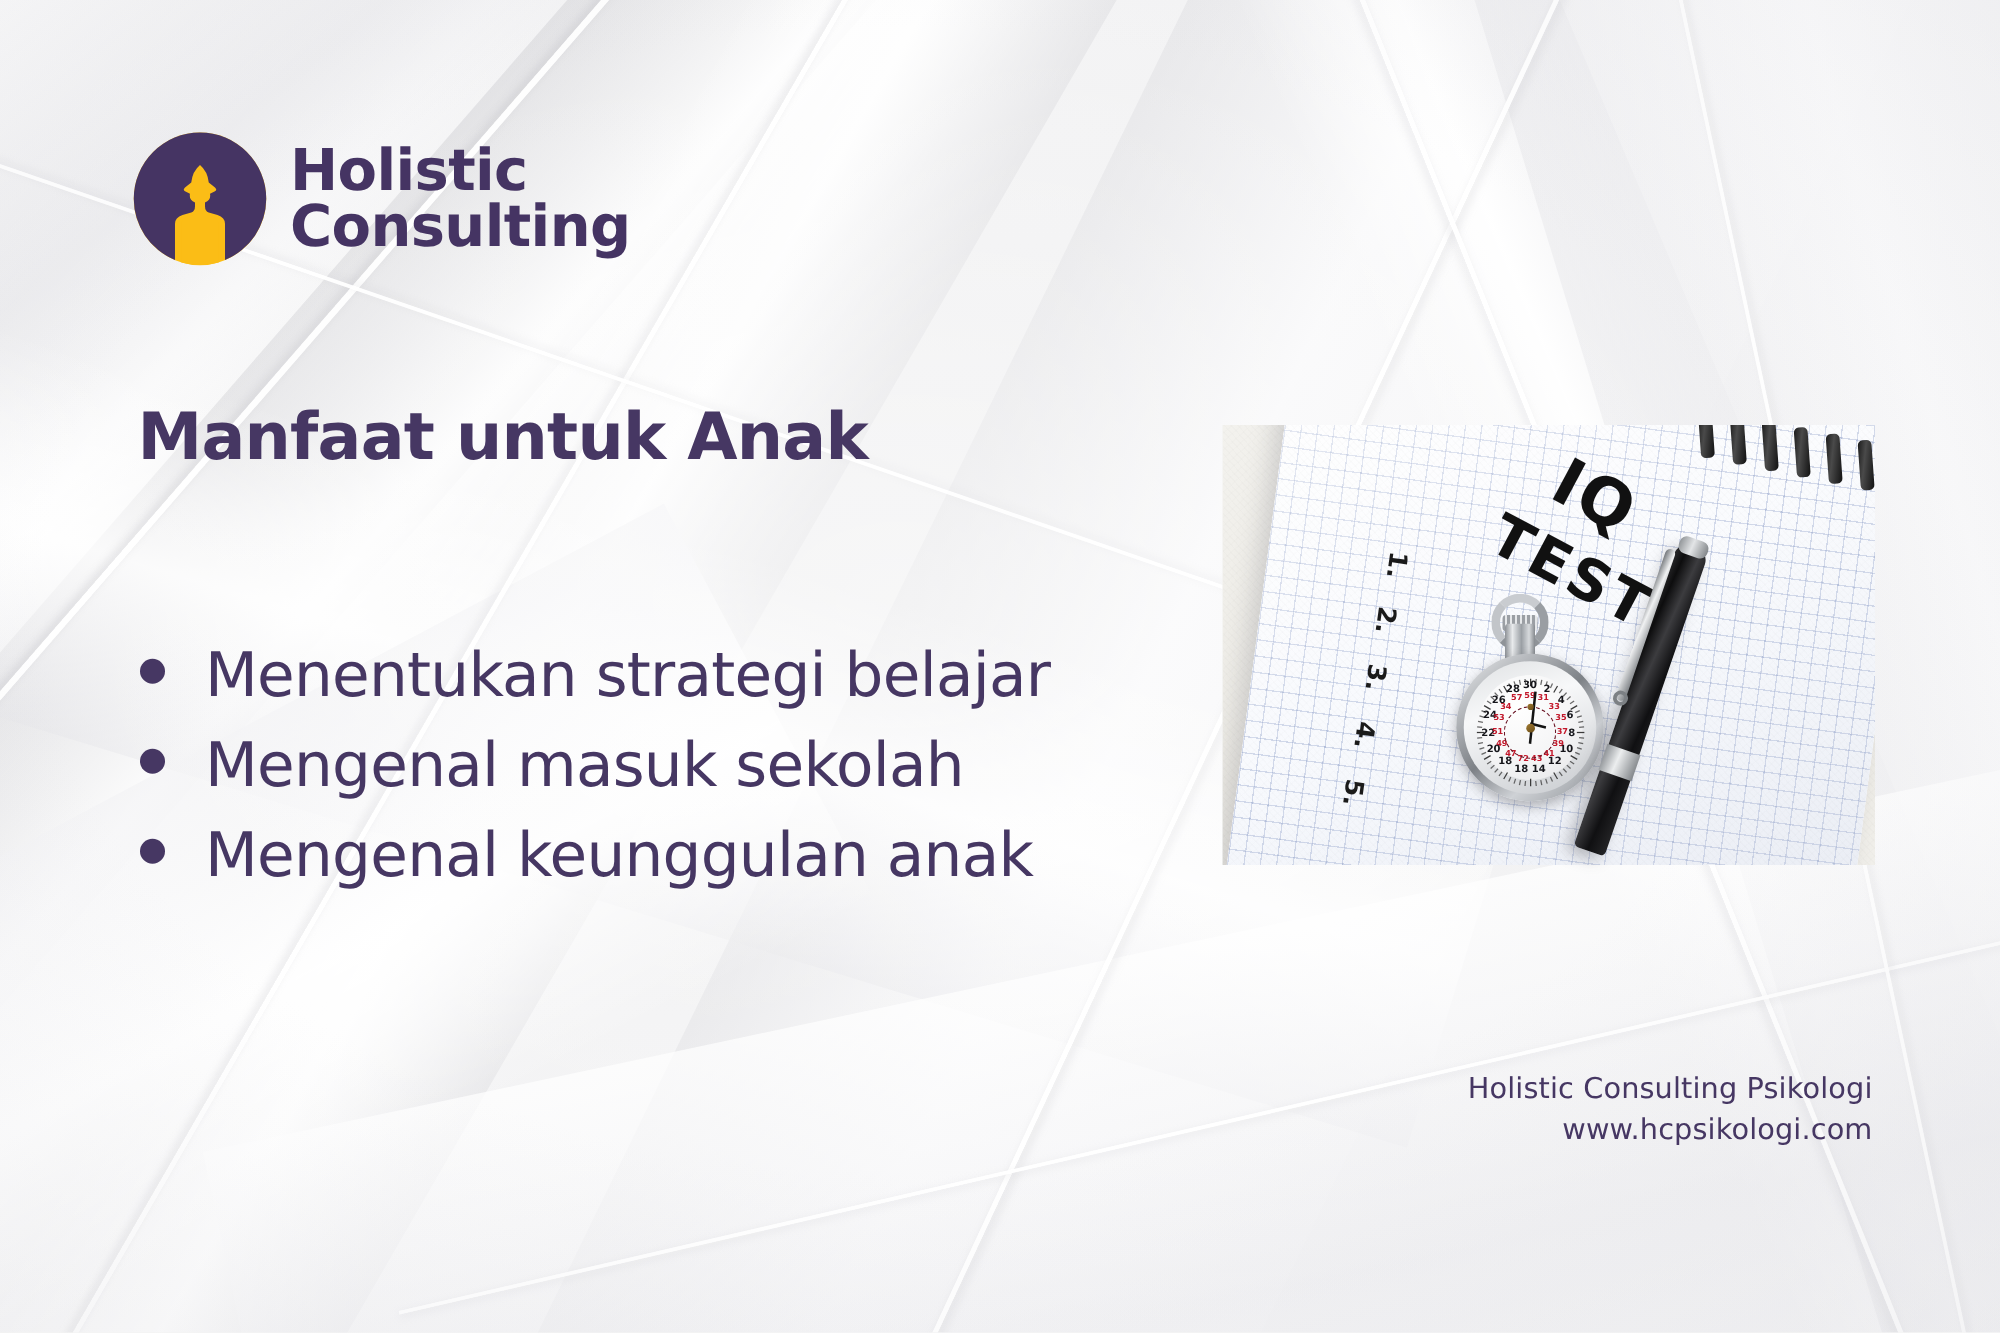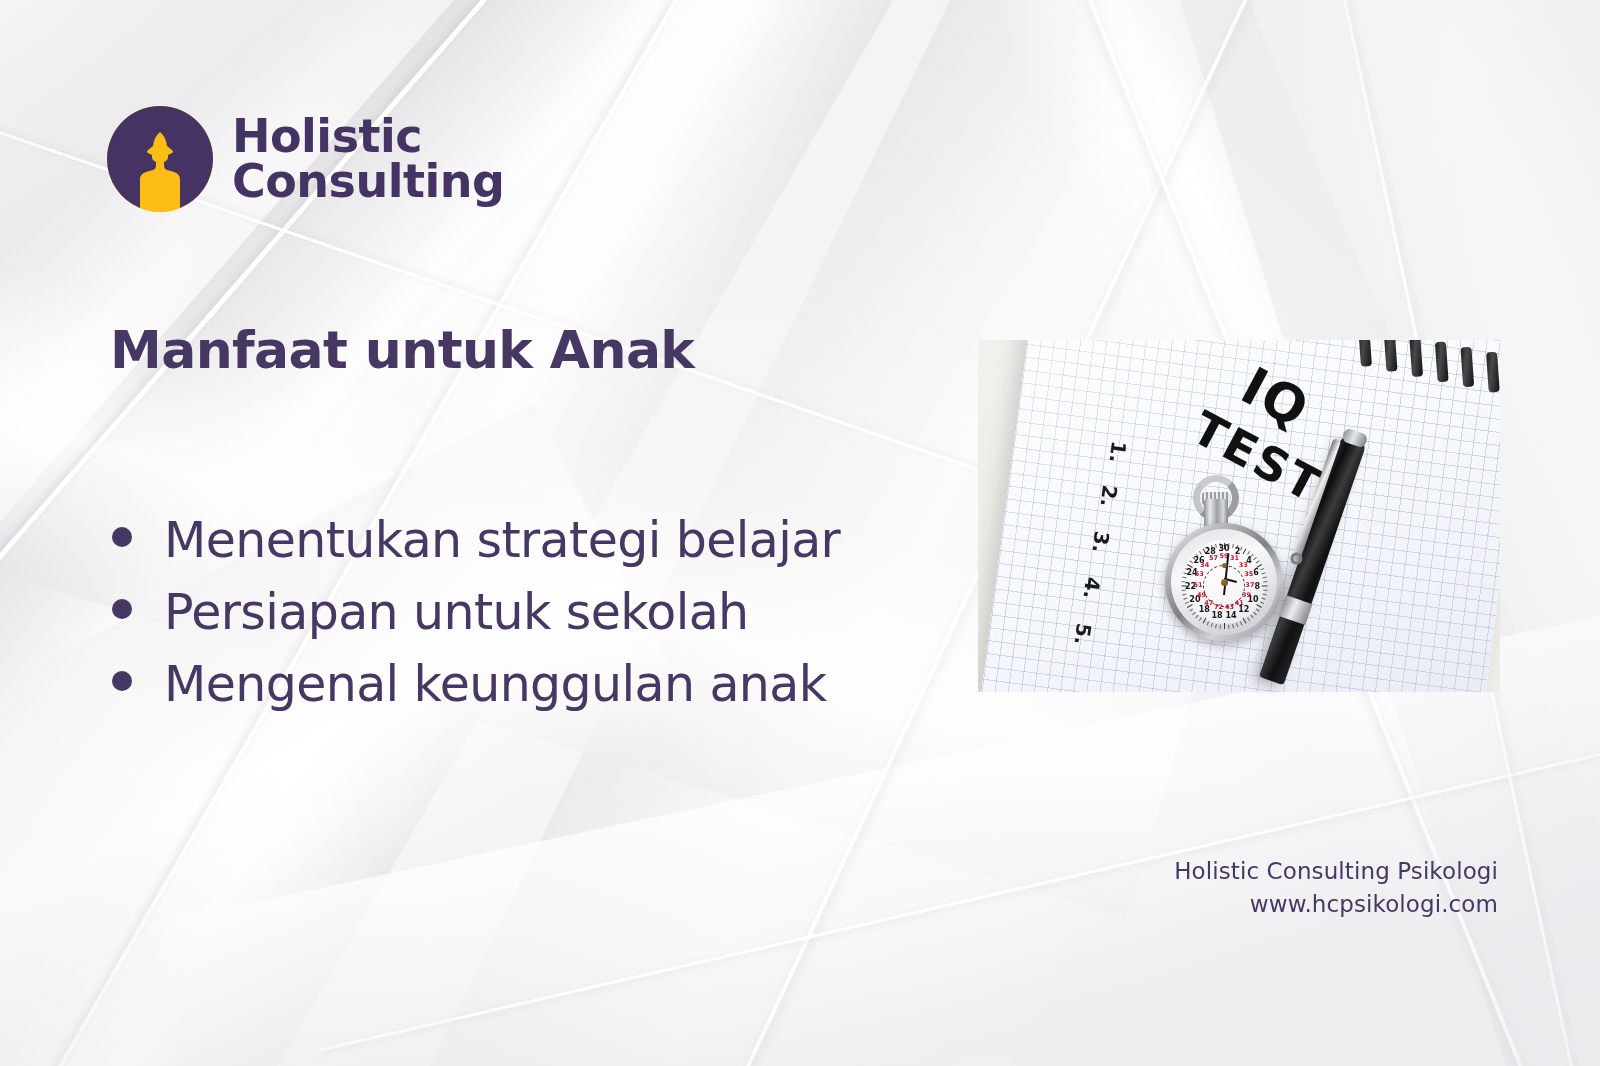--- a/index.html
+++ b/index.html
@@ -260,21 +260,21 @@
 
   <h1 id="headline">Manfaat untuk Anak</h1>
 
   <ul id="bullets" style="list-style:none;">
     <li class="bullet-row">
       <span class="bullet-dot"></span>
       <span class="bullet-text">Menentukan strategi belajar</span>
     </li>
     <li class="bullet-row">
       <span class="bullet-dot"></span>
-      <span class="bullet-text">Persiapan untuk sekolah</span>
+      <span class="bullet-text">Mengenal masuk sekolah</span>
     </li>
     <li class="bullet-row">
       <span class="bullet-dot"></span>
       <span class="bullet-text">Mengenal keunggulan anak</span>
     </li>
   </ul>
 
   <div id="photo">
     <div class="cloth-l"></div>
     <div class="cloth-br"></div>

